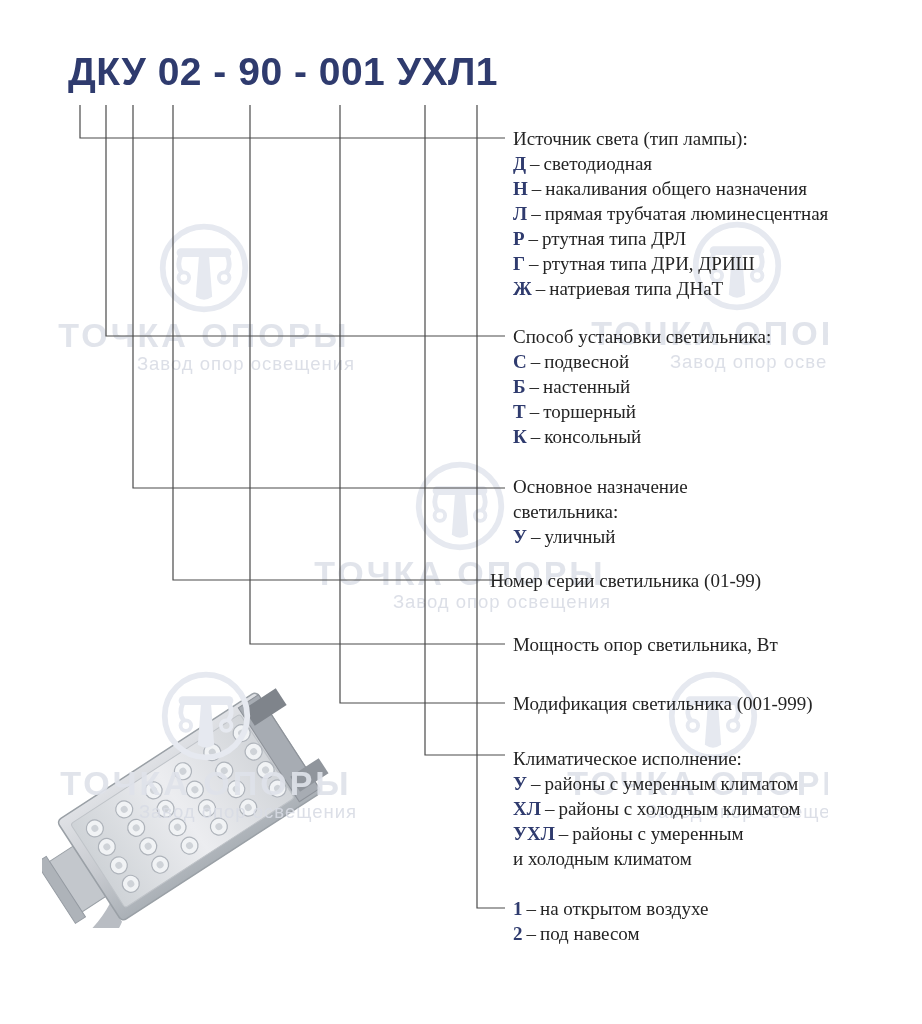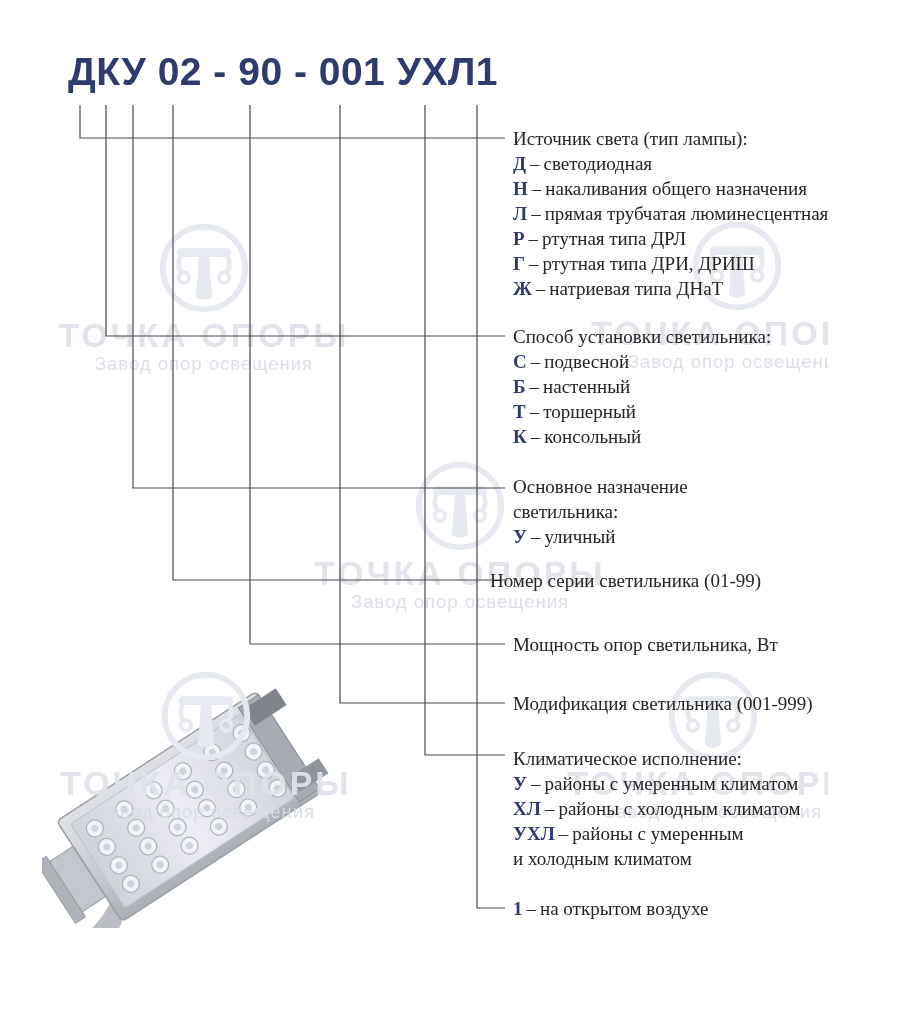--- a/index.html
+++ b/index.html
@@ -28,21 +28,21 @@
   .wm{position:absolute;top:0;z-index:2;pointer-events:none;}
   .wm-logo{position:absolute;transform:translateX(-50%);color:#e6e9f0;}
   .wm-brand{
     position:absolute;transform:translateX(-50%);
     font-weight:bold;font-size:34px;line-height:36px;letter-spacing:3px;
     color:rgba(222,226,233,0.92);white-space:nowrap;
   }
   .wm-sub{
     position:absolute;transform:translateX(-50%);
     font-size:18.5px;line-height:20px;letter-spacing:1px;
-    color:rgba(216,220,228,0.9);white-space:nowrap;
+    color:rgba(216,220,228,0.9);white-space:nowrap;margin-left:42px;
   }
   
   #product{position:absolute;left:42px;top:686px;z-index:1;}
 </style>
 </head>
 <body>
 
 <div id="canvas">
 
   <h1 id="title">ДКУ 02 - 90 - 001 УХЛ1</h1>
@@ -204,16 +204,16 @@
   <div id="blocks">
       <div class="block" style="top: 126px; left: 513px;"><div class="hdr">Источник света (тип лампы):</div><div class="item"><span class="code">Д</span><span class="sep">–</span><span>светодиодная</span></div><div class="item"><span class="code">Н</span><span class="sep">–</span><span>накаливания общего назначения</span></div><div class="item"><span class="code">Л</span><span class="sep">–</span><span>прямая трубчатая люминесцентная</span></div><div class="item"><span class="code">Р</span><span class="sep">–</span><span>ртутная типа ДРЛ</span></div><div class="item"><span class="code">Г</span><span class="sep">–</span><span>ртутная типа ДРИ, ДРИШ</span></div><div class="item"><span class="code">Ж</span><span class="sep">–</span><span>натриевая типа ДНаТ</span></div></div>
       <div class="block" style="top: 324px; left: 513px;"><div class="hdr">Способ установки светильника:</div><div class="item"><span class="code">С</span><span class="sep">–</span><span>подвесной</span></div><div class="item"><span class="code">Б</span><span class="sep">–</span><span>настенный</span></div><div class="item"><span class="code">Т</span><span class="sep">–</span><span>торшерный</span></div><div class="item"><span class="code">К</span><span class="sep">–</span><span>консольный</span></div></div>
       <div class="block" style="top: 474px; left: 513px;"><div class="hdr">Основное назначение
 светильника:</div><div class="item"><span class="code">У</span><span class="sep">–</span><span>уличный</span></div></div>
       <div class="block" style="top: 568px; left: 490px;"><div class="hdr">Номер серии светильника (01-99)</div></div>
       <div class="block" style="top: 632px; left: 513px;"><div class="hdr">Мощность опор светильника, Вт</div></div>
       <div class="block" style="top: 691px; left: 513px;"><div class="hdr">Модификация светильника (001-999)</div></div>
       <div class="block" style="top: 746px; left: 513px;"><div class="hdr">Климатическое исполнение:</div><div class="item"><span class="code">У</span><span class="sep">–</span><span>районы с умеренным климатом</span></div><div class="item"><span class="code">ХЛ</span><span class="sep">–</span><span>районы с холодным климатом</span></div><div class="item"><span class="code">УХЛ</span><span class="sep">–</span><span>районы с умеренным
 и холодным климатом</span></div></div>
-      <div class="block" style="top: 896px; left: 513px;"><div class="item"><span class="code">1</span><span class="sep">–</span><span>на открытом воздухе</span></div></div>
+      <div class="block" style="top: 896px; left: 513px;"><div class="item"><span class="code">1</span><span class="sep">–</span><span>на открытом воздухе</span></div><div class="item"><span class="code">2</span><span class="sep">–</span><span>под навесом</span></div></div>
     </div>
 
 </div>
 
 </body></html>

